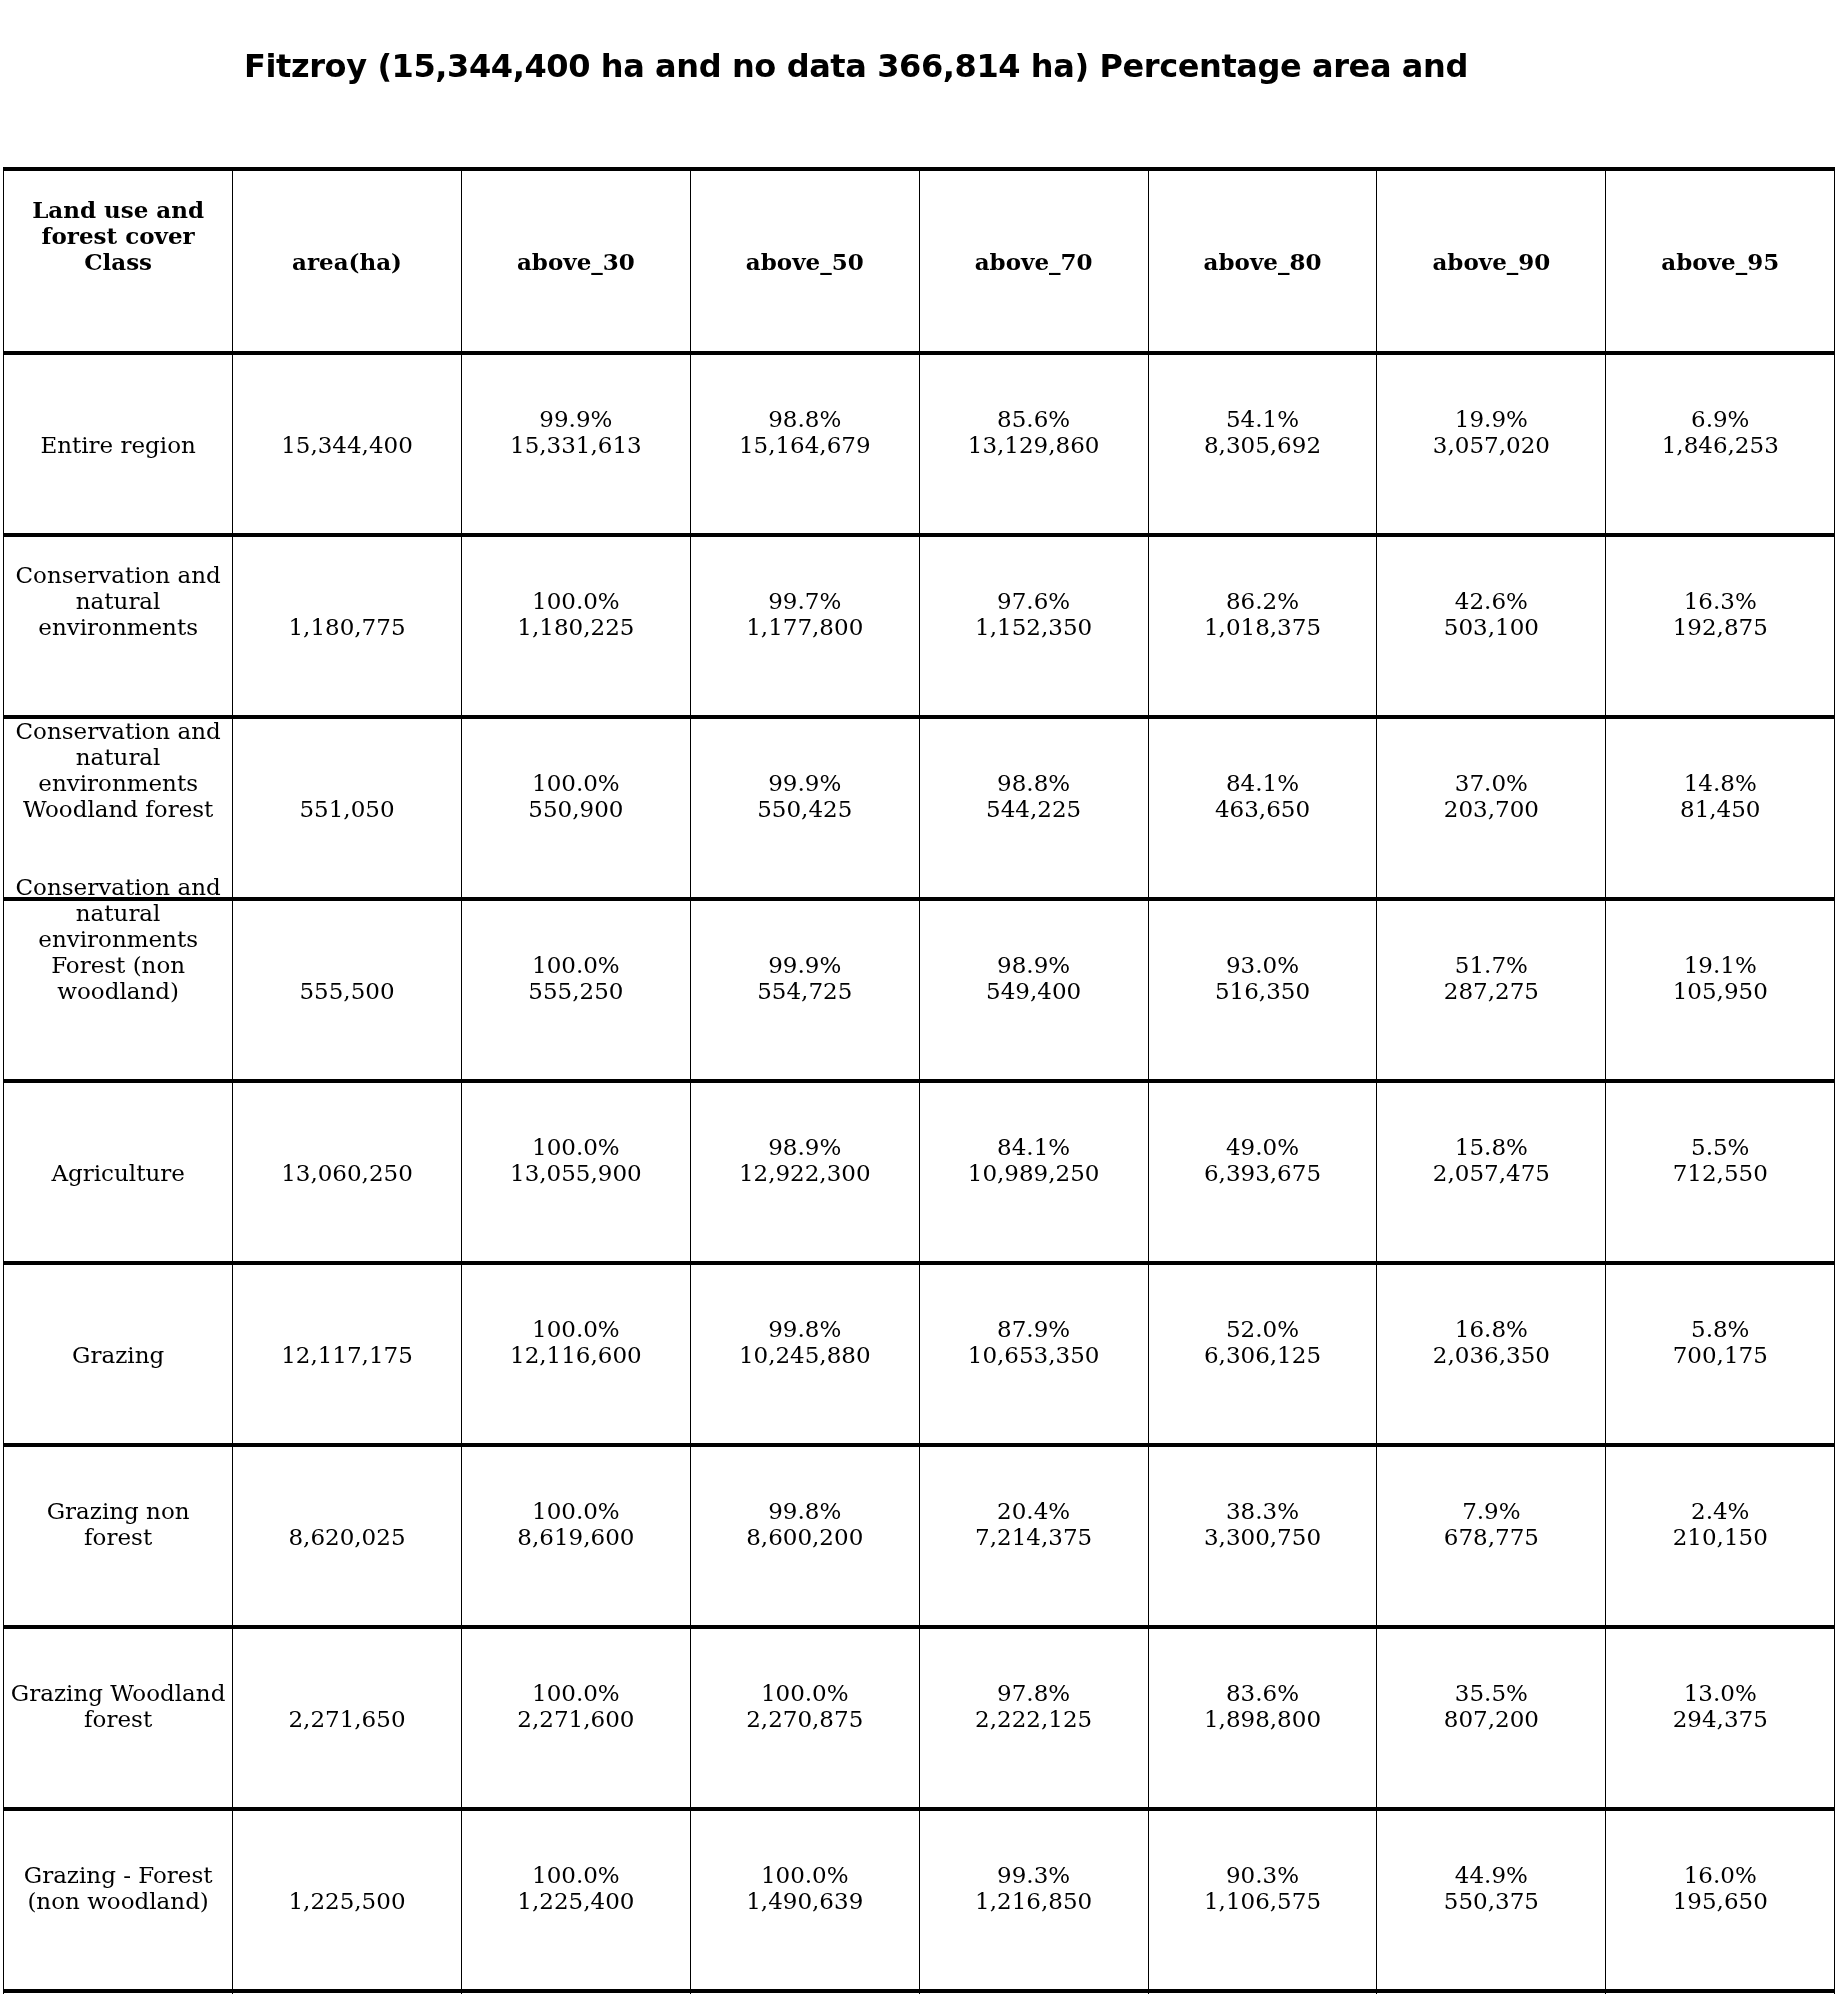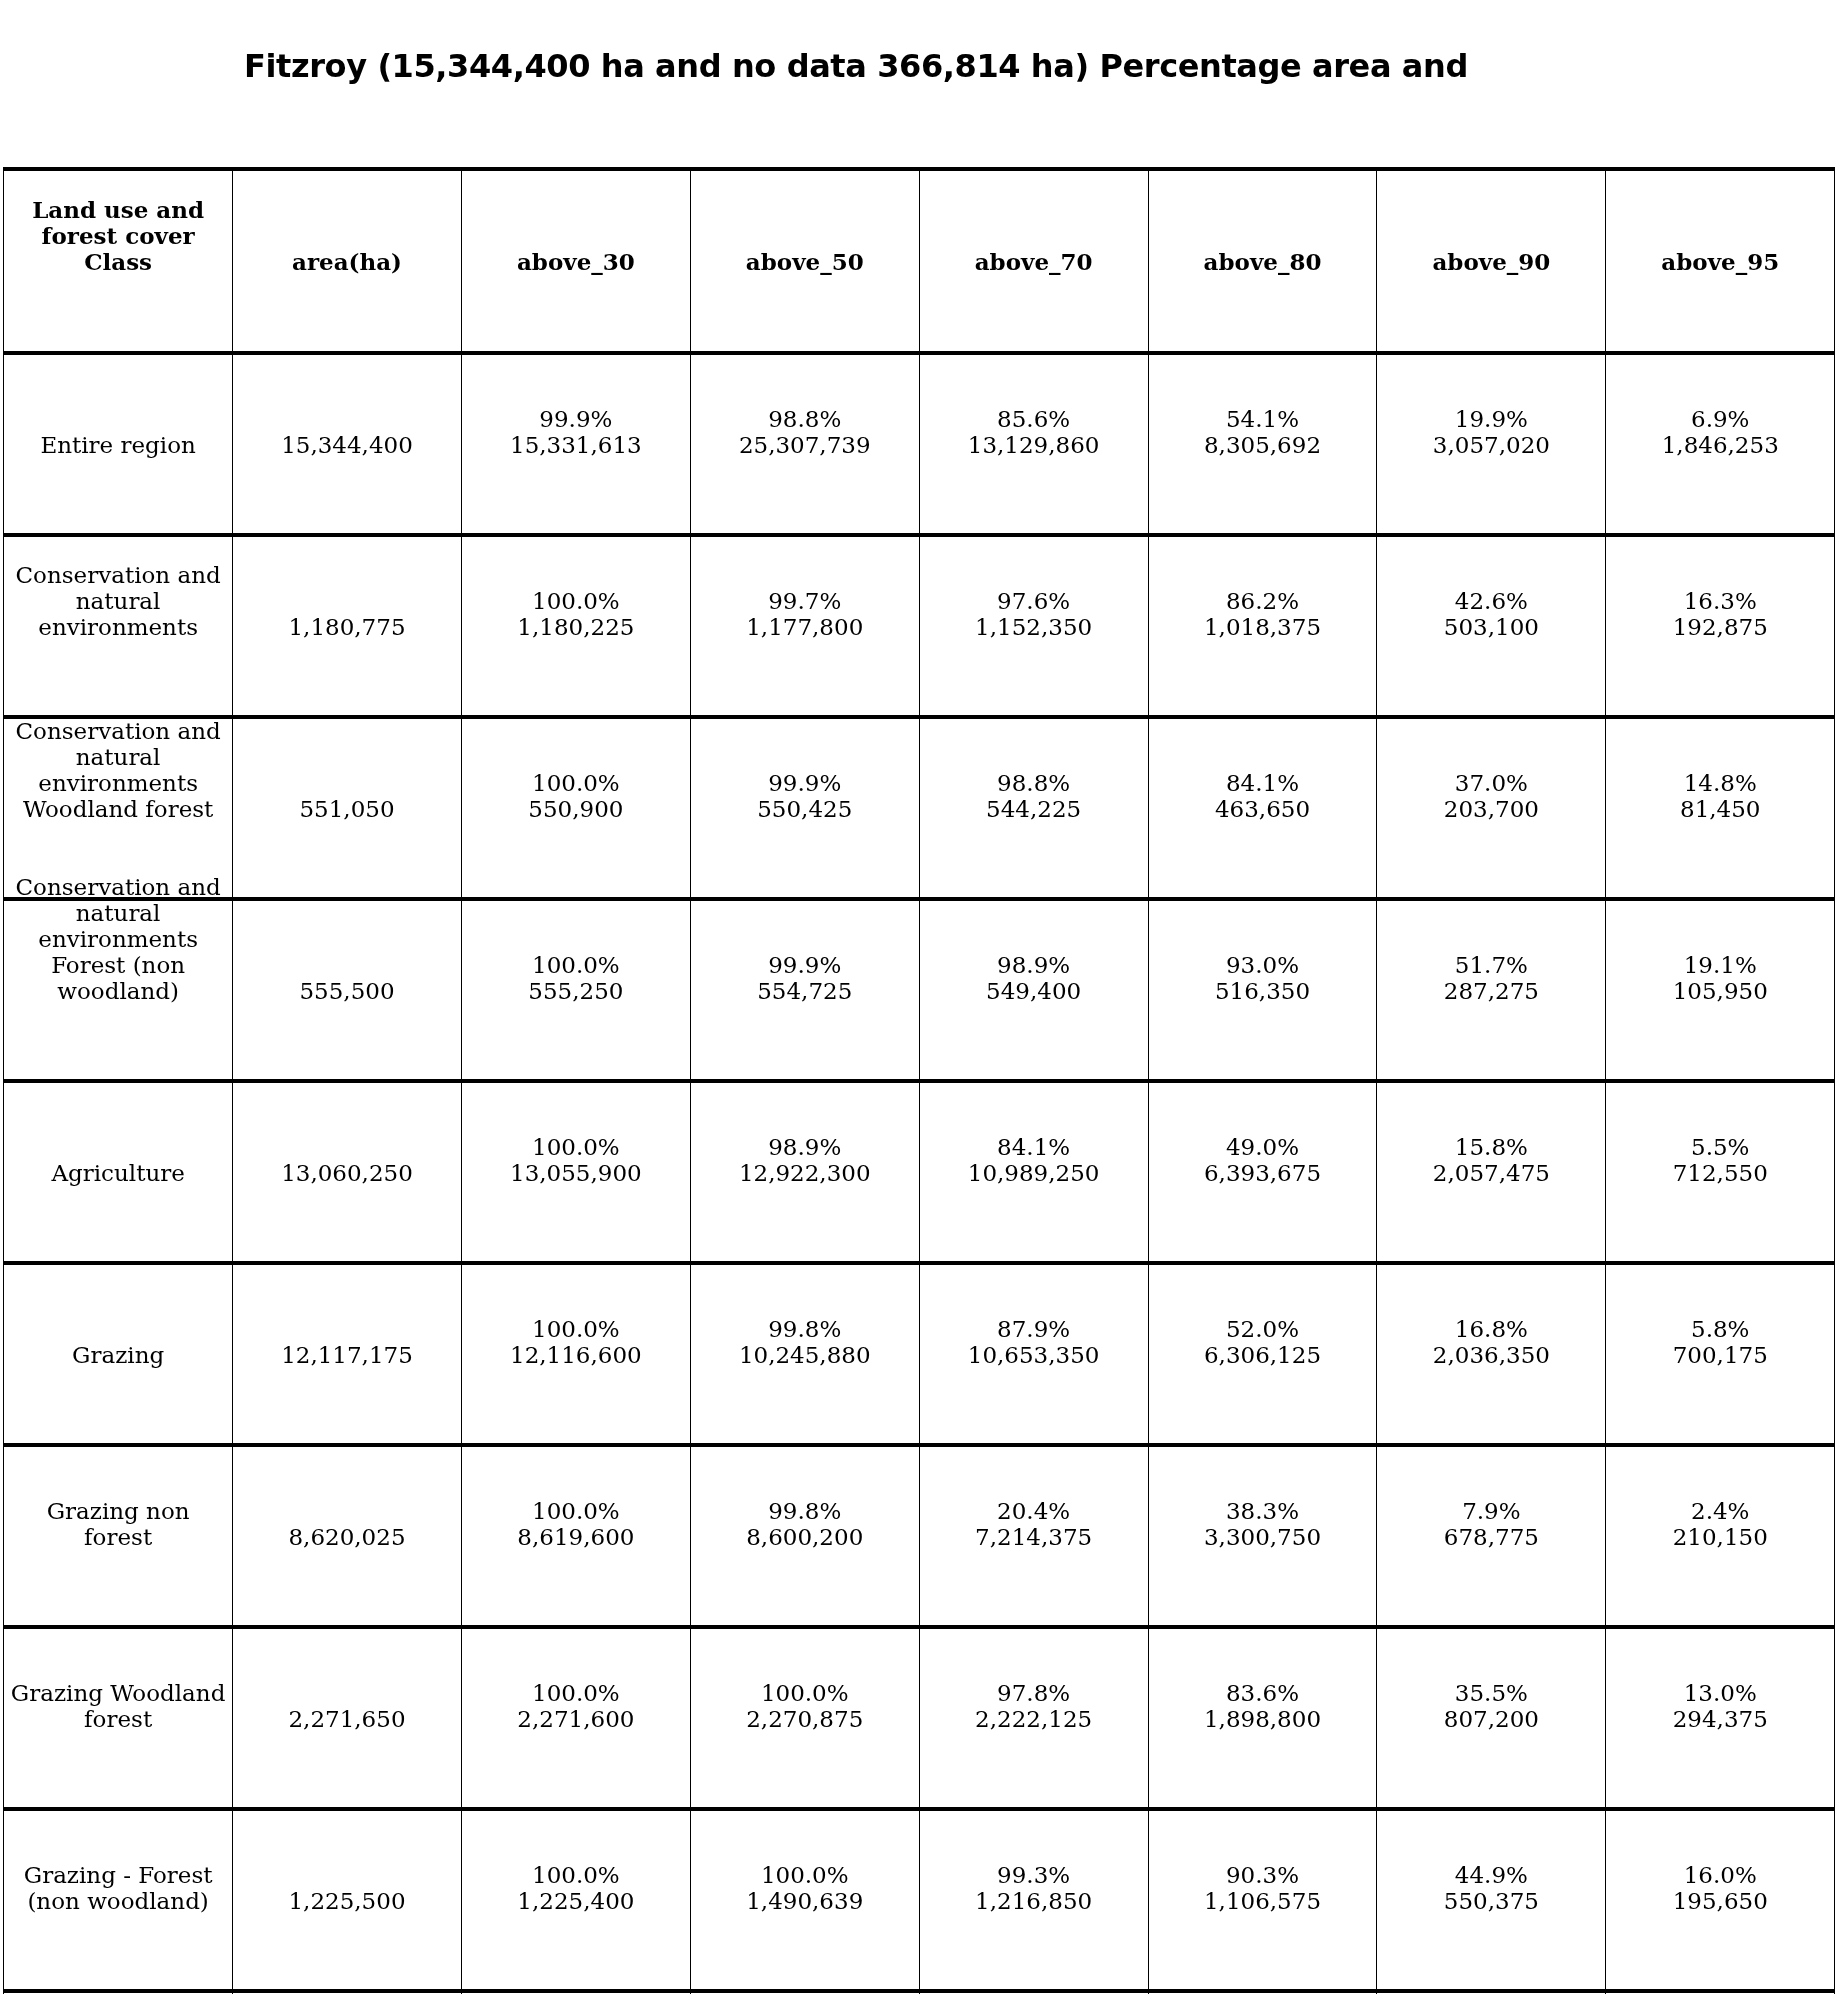--- a/index.html
+++ b/index.html
@@ -80,21 +80,21 @@
         <td class="labelcell">
           <div class="cin">Entire region</div>
         </td>
         <td>
           <div class="cin">15,344,400</div>
         </td>
         <td>
           <div class="cin"><span>99.9%</span><br><span>15,331,613</span></div>
         </td>
         <td>
-          <div class="cin"><span>98.8%</span><br><span>25,307,739</span></div>
+          <div class="cin"><span>98.8%</span><br><span>15,164,679</span></div>
         </td>
         <td>
           <div class="cin"><span>85.6%</span><br><span>13,129,860</span></div>
         </td>
         <td>
           <div class="cin"><span>54.1%</span><br><span>8,305,692</span></div>
         </td>
         <td>
           <div class="cin"><span>19.9%</span><br><span>3,057,020</span></div>
         </td>

